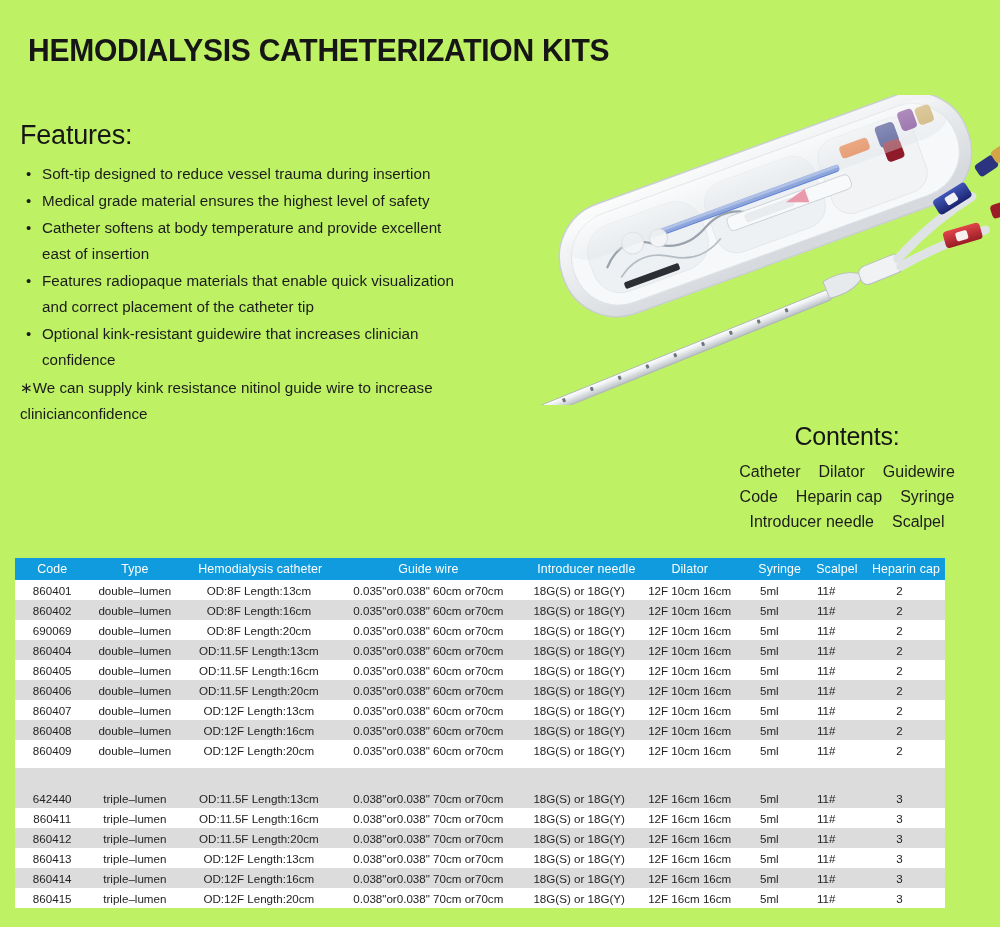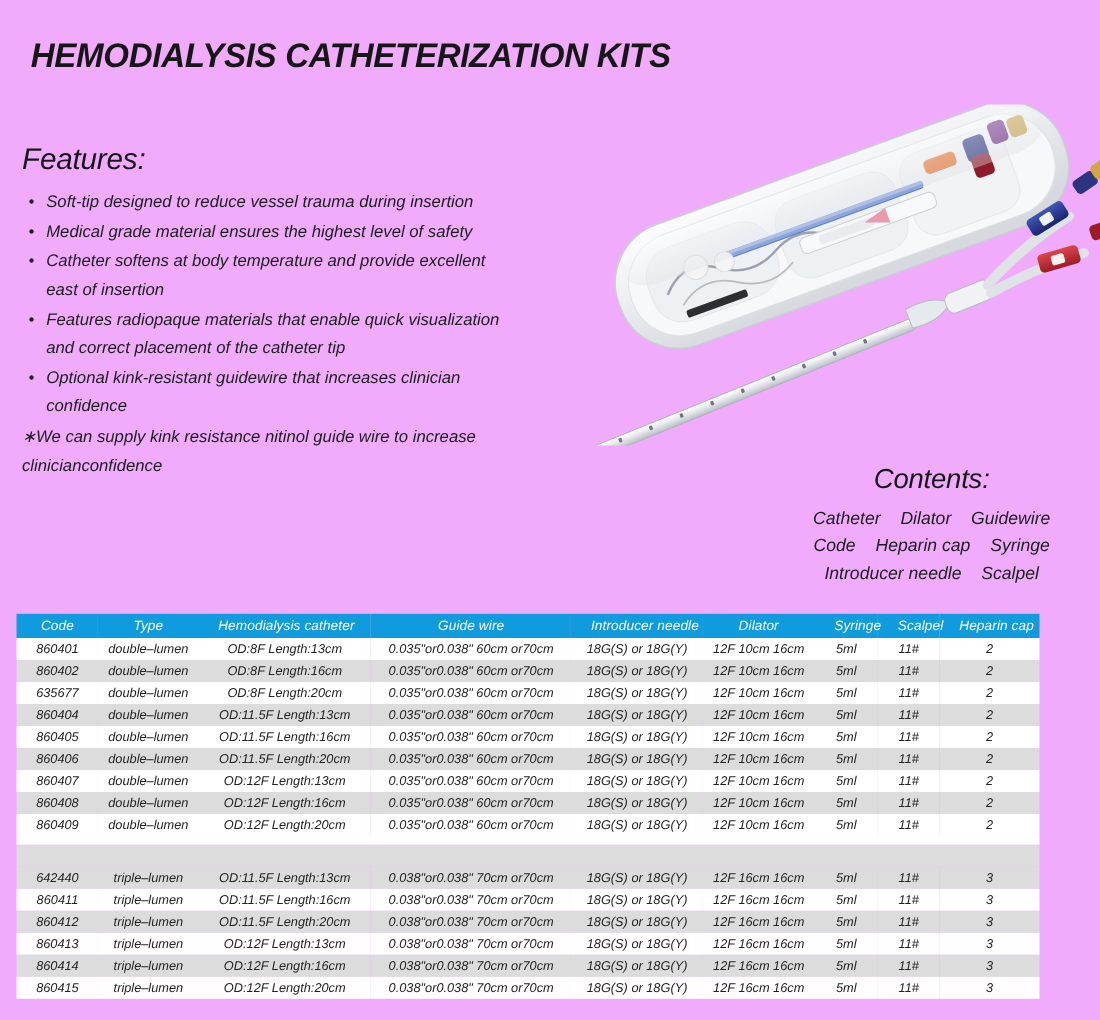--- a/index.html
+++ b/index.html
@@ -5,39 +5,39 @@
 <style>
   * { box-sizing: border-box; }
   html, body {
     margin: 0; padding: 0;
     width: 1000px; height: 927px;
     background: #ffffff;
     font-family: "Liberation Sans", sans-serif;
     color: #1a1a1a;
     overflow: hidden;
   }
-  .page { position: relative; width: 1000px; height: 927px; background:#f0abfc;font-style:italic; }
+  .page { position: relative; width: 1000px; height: 927px; background:#bef264; }
 
   
   .title {
     position: absolute; left: 28px; top: 12px;
     font-size: 31px; font-weight: 700;
     letter-spacing: -0.3px;
     font-family: "Liberation Sans", sans-serif;
     color: #161616;
     white-space: nowrap;
     transform: scaleX(0.97);
     transform-origin: left center;
   }
 
   
   .features-block { position: absolute; left: 20px; top: 112px; width: 440px; }
   .features-heading {
     font-size: 27px; font-weight: 400; color: #161616;
-    margin: 18px 0 10px 0; letter-spacing: -0.2px;
+    margin: 8px 0 10px 0; letter-spacing: -0.2px;
   }
   ul.feature-list { list-style: none; margin: 0; padding: 0; }
   ul.feature-list li {
     position: relative;
     padding-left: 22px;
     font-size: 15.2px;
     line-height: 26px;
     color: #1c1c1c;
     margin-bottom: 1px;
   }
@@ -276,21 +276,21 @@
             <td>double–lumen</td>
             <td>OD:8F Length:16cm</td>
             <td>0.035"or0.038" 60cm or70cm</td>
             <td>18G(S) or 18G(Y)</td>
             <td>12F 10cm 16cm</td>
             <td>5ml</td>
             <td>11#</td>
             <td>2</td>
           </tr>
           <tr class="band-white">
-            <td>635677</td>
+            <td>690069</td>
             <td>double–lumen</td>
             <td>OD:8F Length:20cm</td>
             <td>0.035"or0.038" 60cm or70cm</td>
             <td>18G(S) or 18G(Y)</td>
             <td>12F 10cm 16cm</td>
             <td>5ml</td>
             <td>11#</td>
             <td>2</td>
           </tr>
           <tr class="band-grey">

